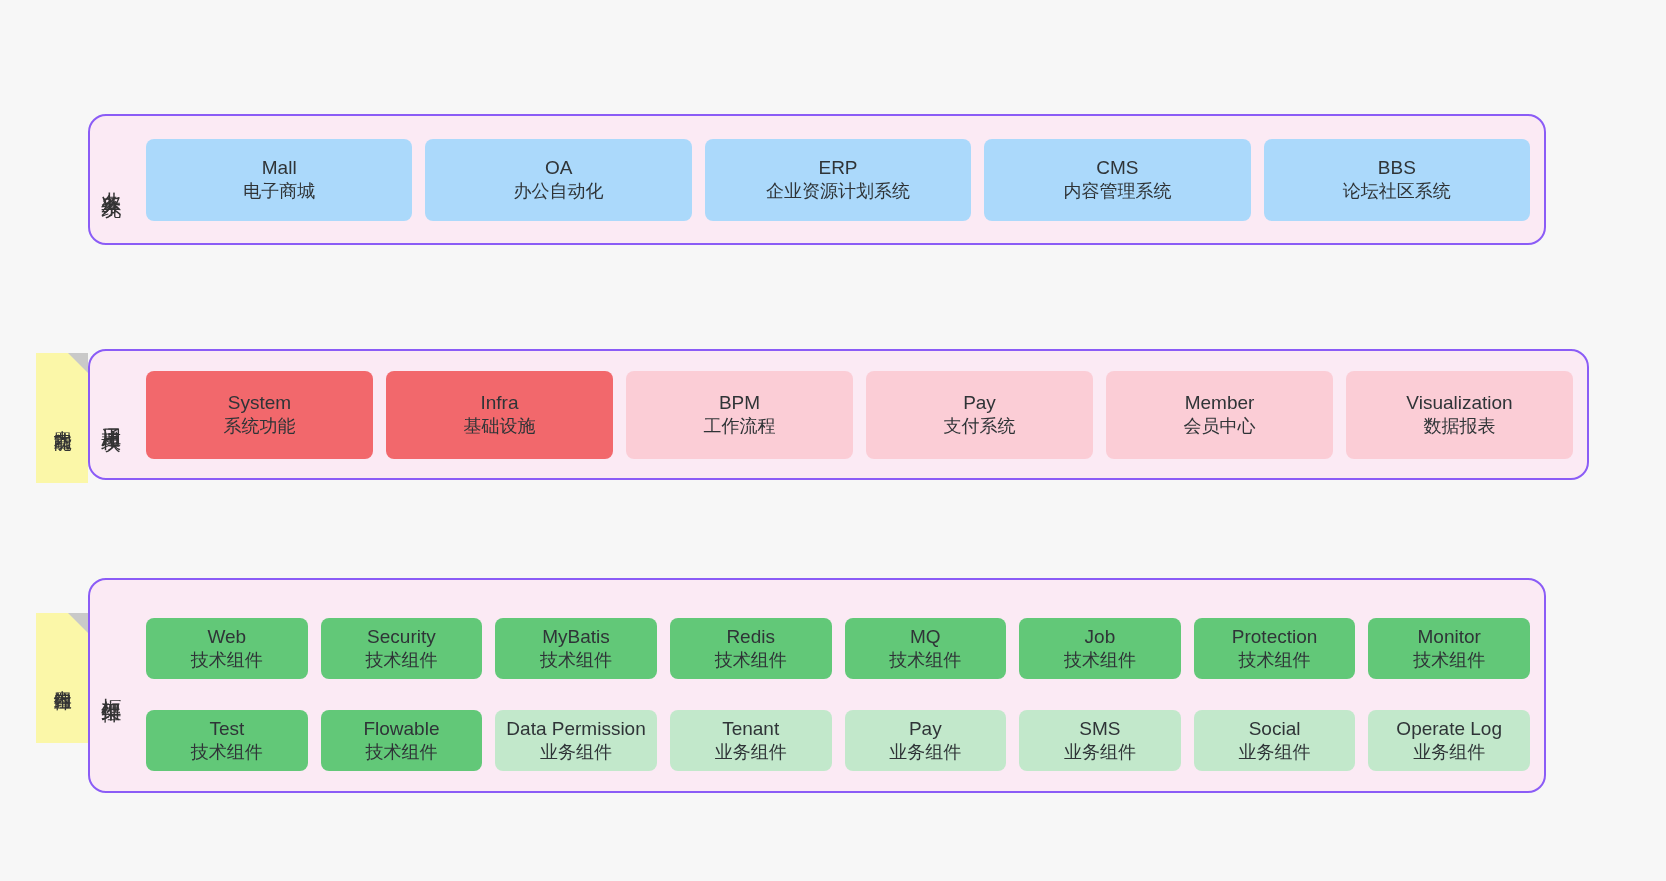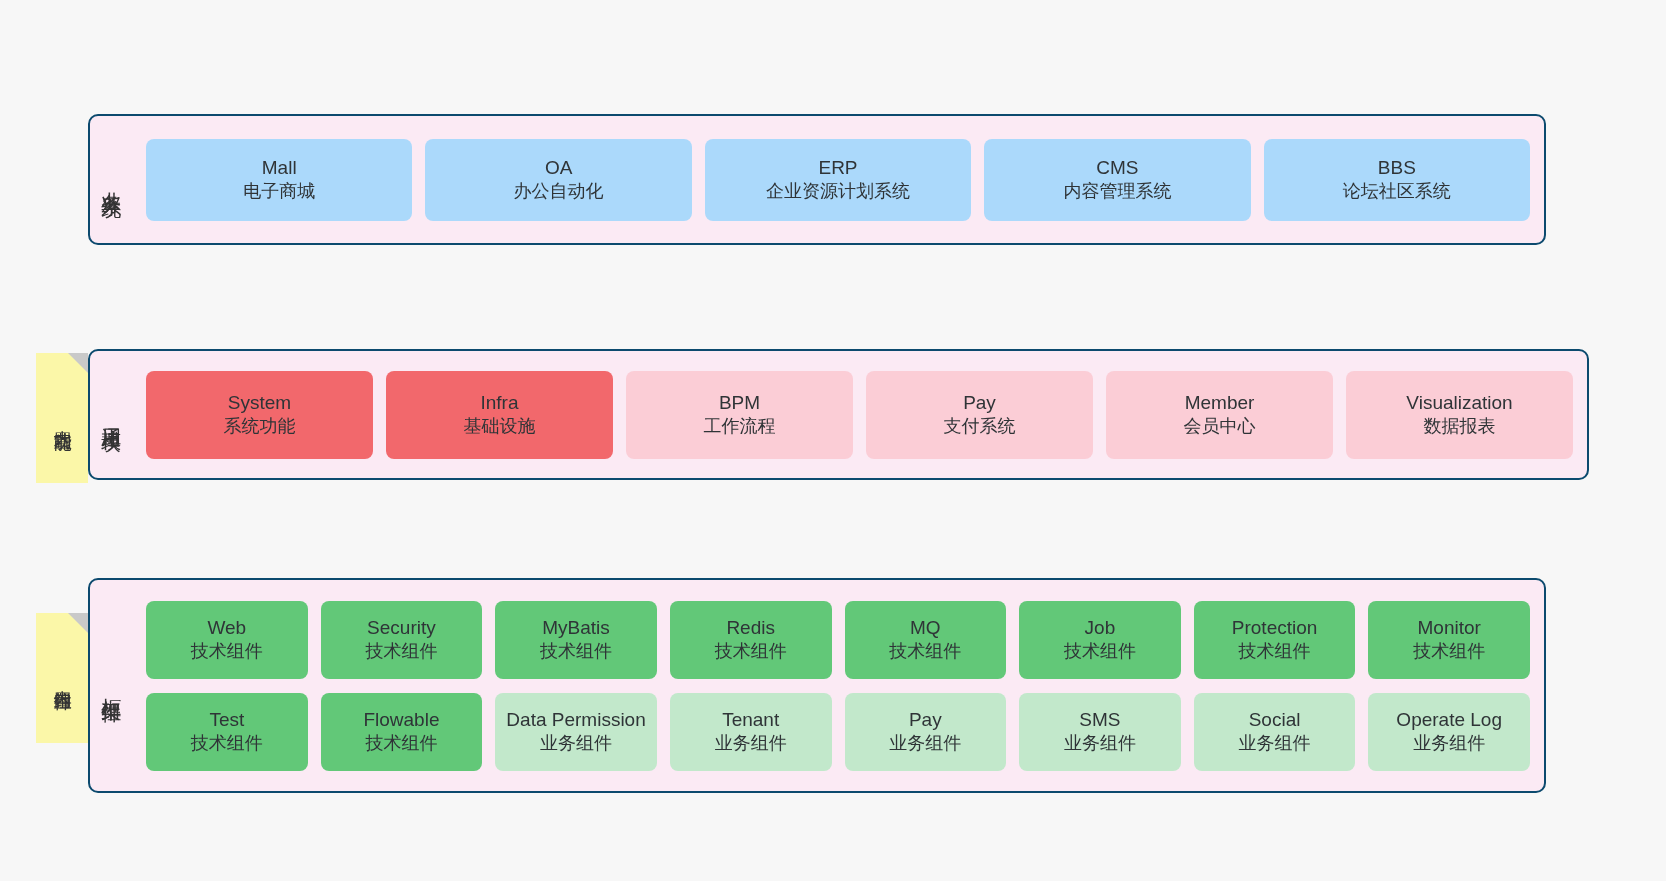--- a/index.html
+++ b/index.html
@@ -15,22 +15,22 @@
     position: relative;
     width: 1666px;
     height: 881px;
     background: #f7f7f7;
   }
 
   
   .layer {
     position: absolute;
     background: #fbeaf4;
-    border: 2px solid #0c4a6e;
-    border-radius: 10px;
+    border: 2px solid #8b5cf6;
+    border-radius: 18px;
     display: flex;
     align-items: stretch;
   }
   .layer-title {
     flex: 0 0 auto;
     width: 42px;
     display: flex;
     align-items: center;
     justify-content: center;
     font-size: 20px;
@@ -74,21 +74,21 @@
 
   .c-blue        { background: #abd9fb; }
   .c-red         { background: #f2686c; }
   .c-pink        { background: #fbcdd6; }
   .c-green       { background: #62c878; }
   .c-green-light { background: #c2e8cb; }
 
   
   .h-biz    { height: 82px; }
   .h-mod    { height: 88px; }
-  .h-comp   { height: 78px; }
+  .h-comp   { height: 78px; align-items: flex-end; }
 
   
   #layer-business { left: 88px;  top: 114px; width: 1458px; height: 131px; }
   #layer-module   { left: 88px;  top: 349px; width: 1501px; height: 131px; }
   #layer-frame    { left: 88px;  top: 578px; width: 1458px; height: 215px; }
 
   
   .note {
     position: absolute;
     width: 52px;

